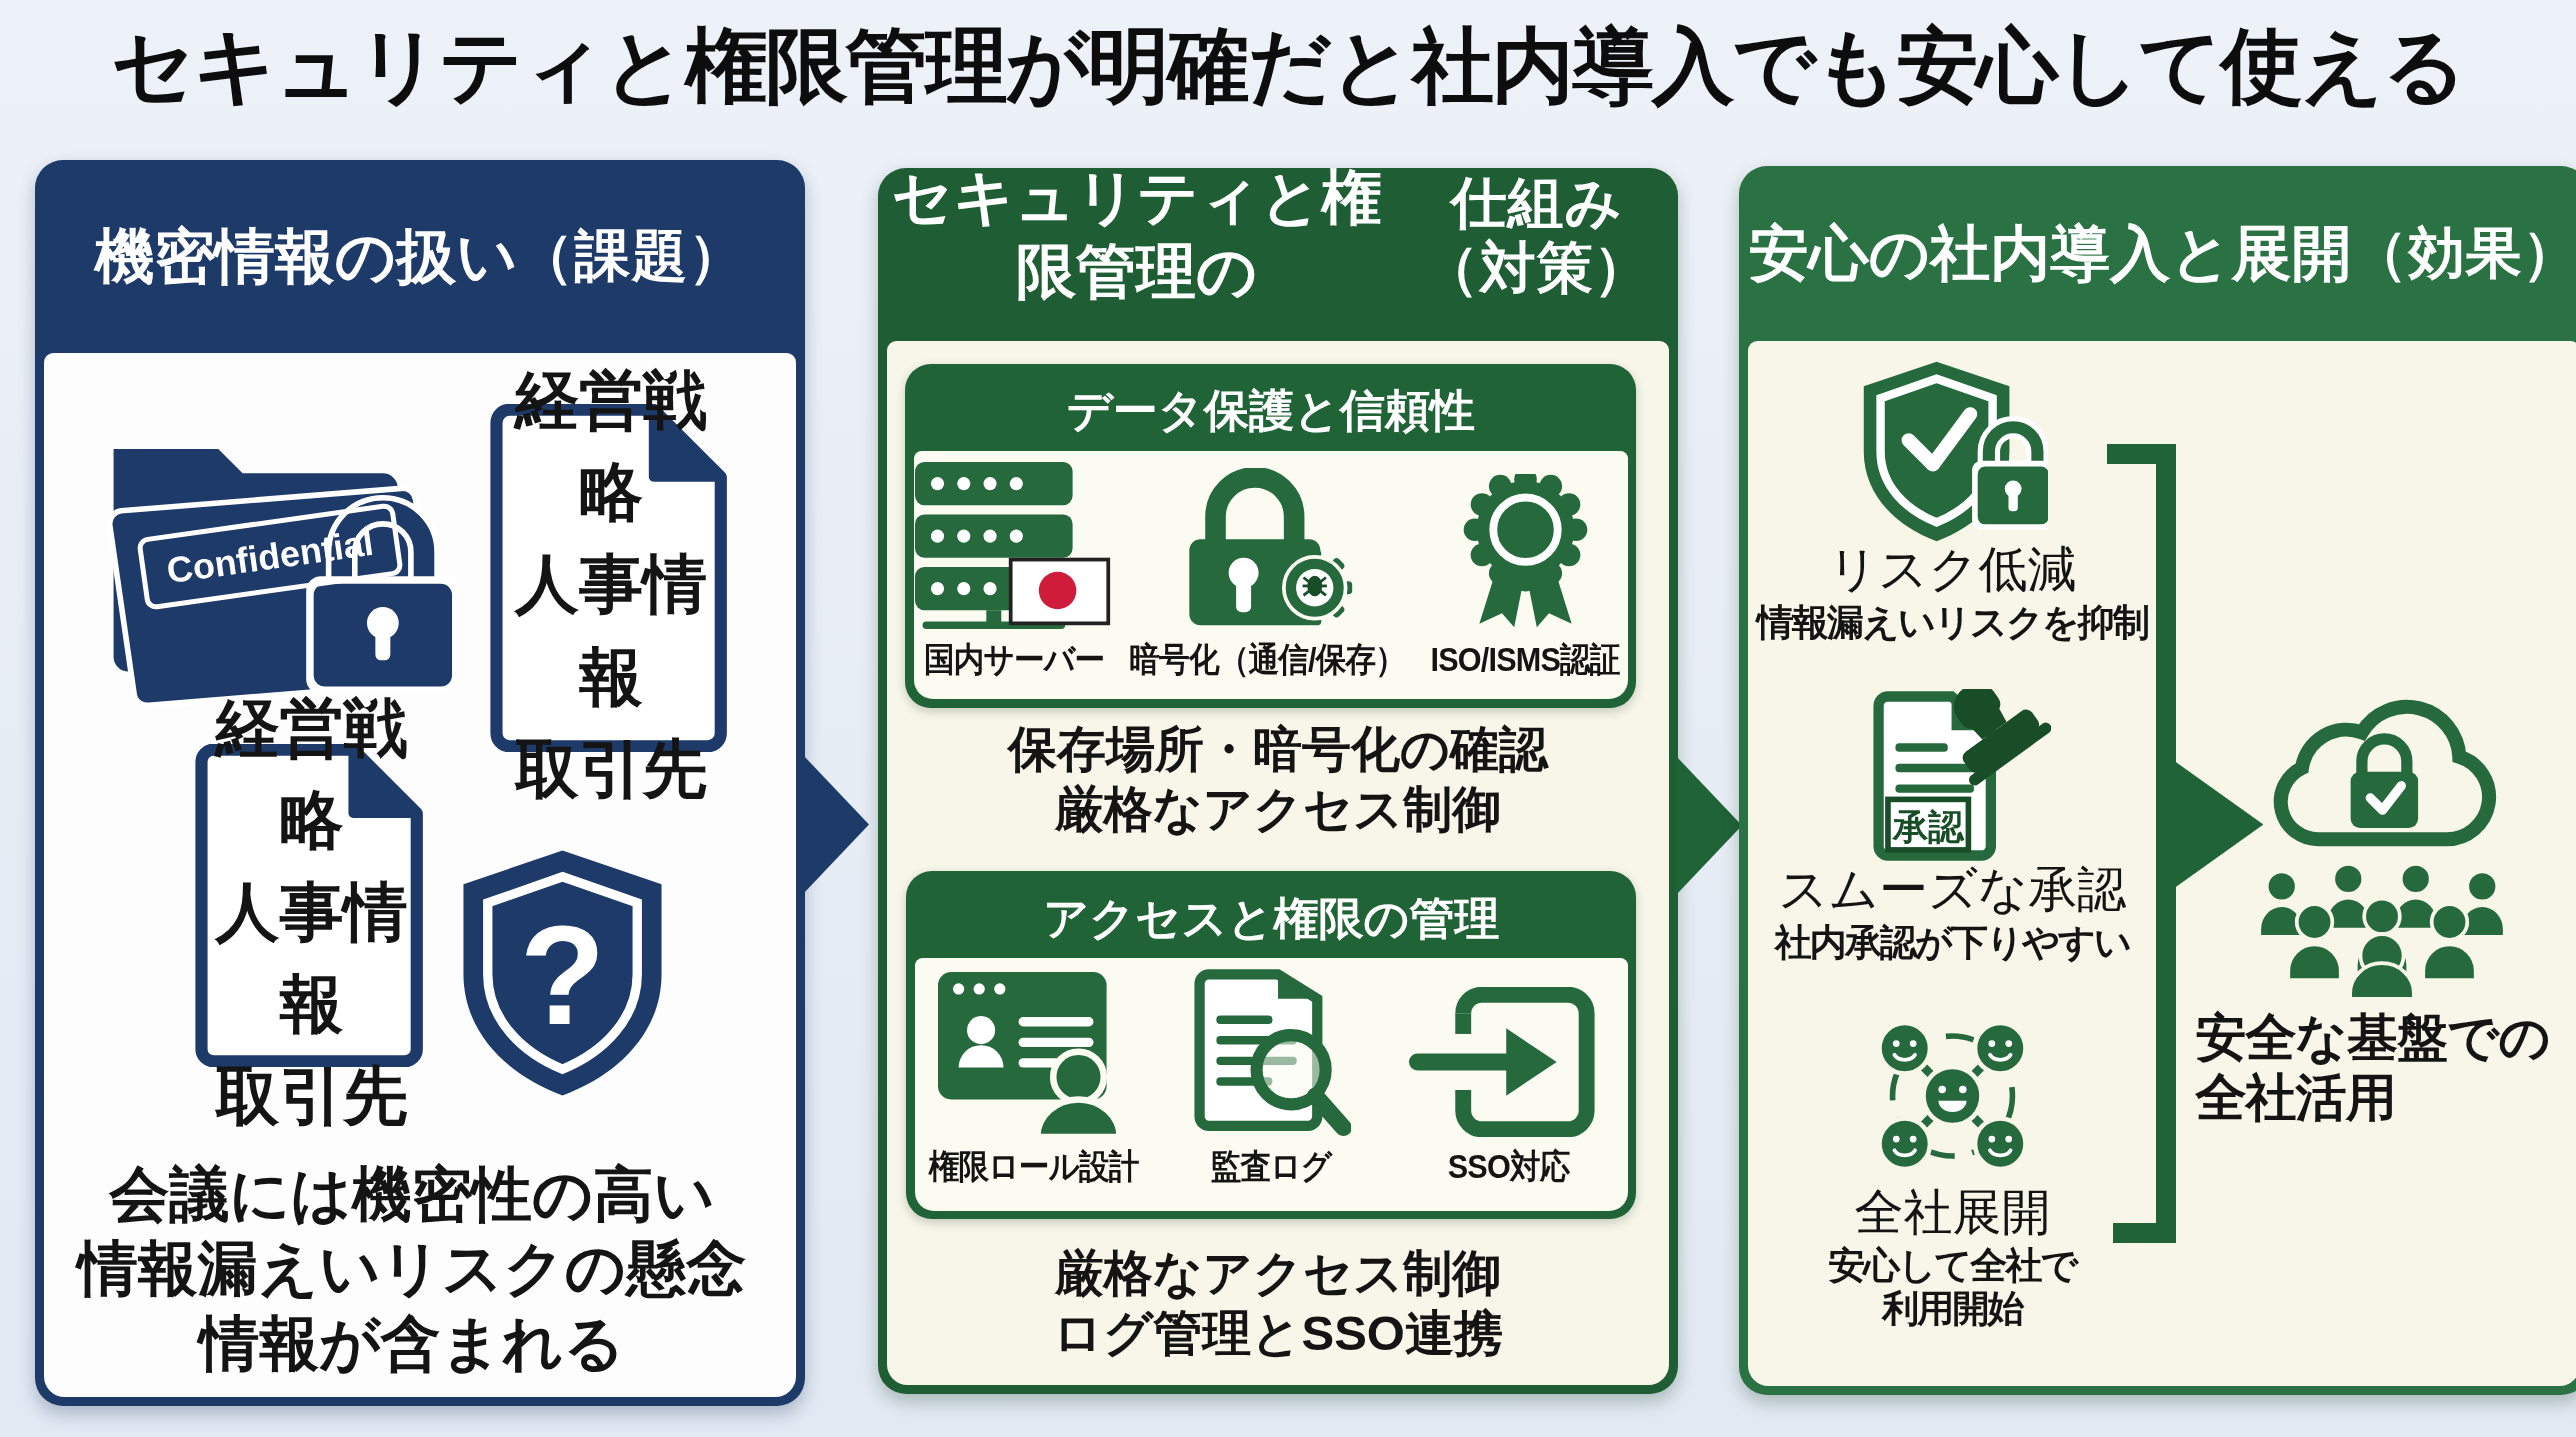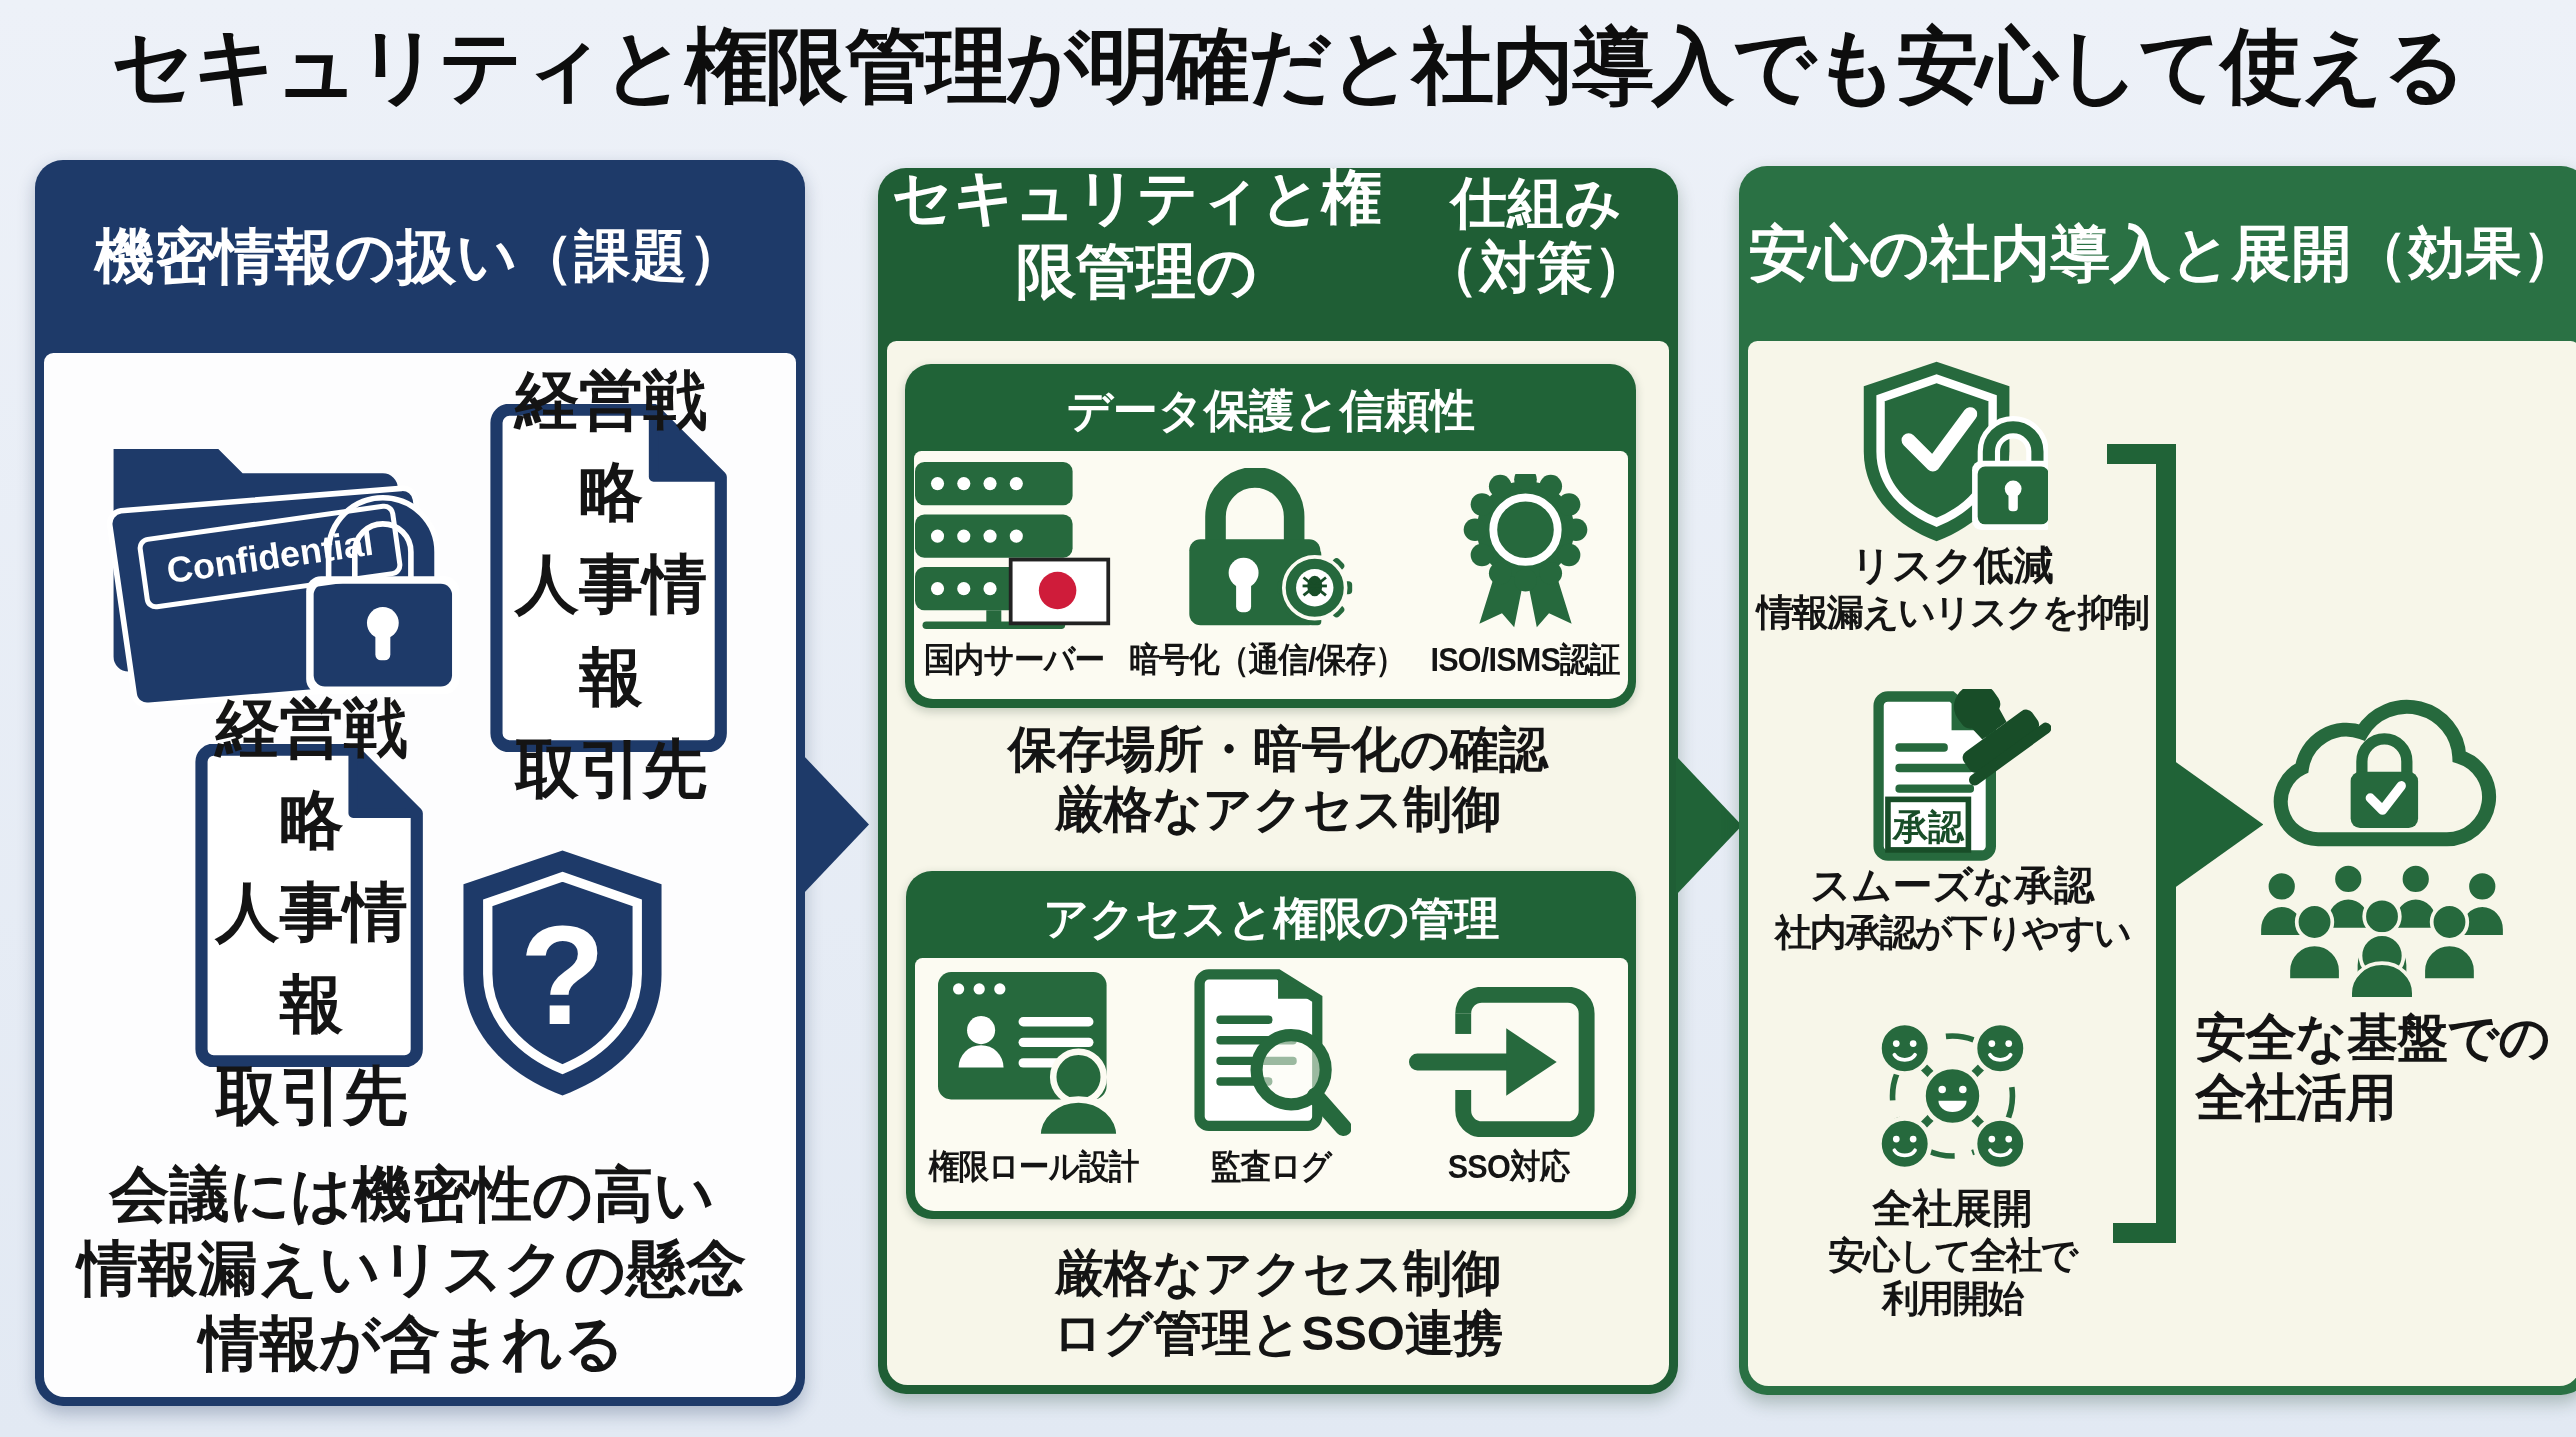--- a/index.html
+++ b/index.html
@@ -82,21 +82,21 @@
   }
   .icol{flex:1;display:flex;flex-direction:column;align-items:center;justify-content:flex-start;}
   .iconbox{height:167px;display:flex;align-items:flex-end;justify-content:center;margin-top:11.2px;}
   .ilabel{font-weight:900;font-size:34px;color:var(--ink);margin-top:7.5px;white-space:nowrap;letter-spacing:-0.9px;font-feature-settings:"palt";transform:scaleX(0.9);transform-origin:center;}
   .cap-mid1{left:0;right:0;top:379px;font-size:49px;line-height:1.22;}
   .cap-mid2{left:0;right:0;top:903px;font-size:49px;line-height:1.22;}
 
   
   .effect{position:absolute;left:-7.5px;width:423px;text-align:center;}
   .eicon{display:flex;align-items:center;justify-content:center;}
-  .etitle{font-weight:700;font-size:40px;color:var(--ink);line-height:1.1;white-space:nowrap;}
+  .etitle{font-weight:400;font-size:49px;color:var(--ink);line-height:1.1;white-space:nowrap;}
   .edesc{font-weight:900;font-size:37px;color:var(--ink);line-height:1.18;white-space:nowrap;letter-spacing:-1.9px;margin-top:3.7px;}
   .effect1{top:19px;}
   .effect2{top:348px;}
   .effect3{top:665px;}
   .bracket{position:absolute;}
   .bk-v  {position:absolute;left:408px;top:103px;width:19.7px;height:798px;background:var(--green-bar);}
   .bk-top{position:absolute;left:359px;top:103px;width:69px;height:19.7px;background:var(--green-bar);}
   .bk-bot{position:absolute;left:365px;top:882px;width:63px;height:19.7px;background:var(--green-bar);}
   .bk-arrow{position:absolute;left:426px;top:420px;width:89px;height:127px;background:var(--green-bar);clip-path:polygon(0 0,100% 50%,0 100%);}
   .result{position:absolute;left:447px;top:337px;width:374px;text-align:left;}

